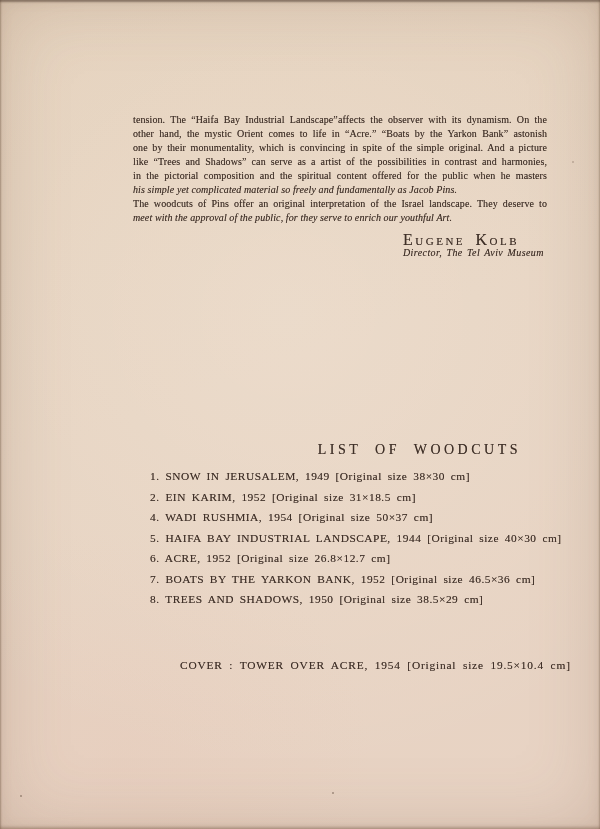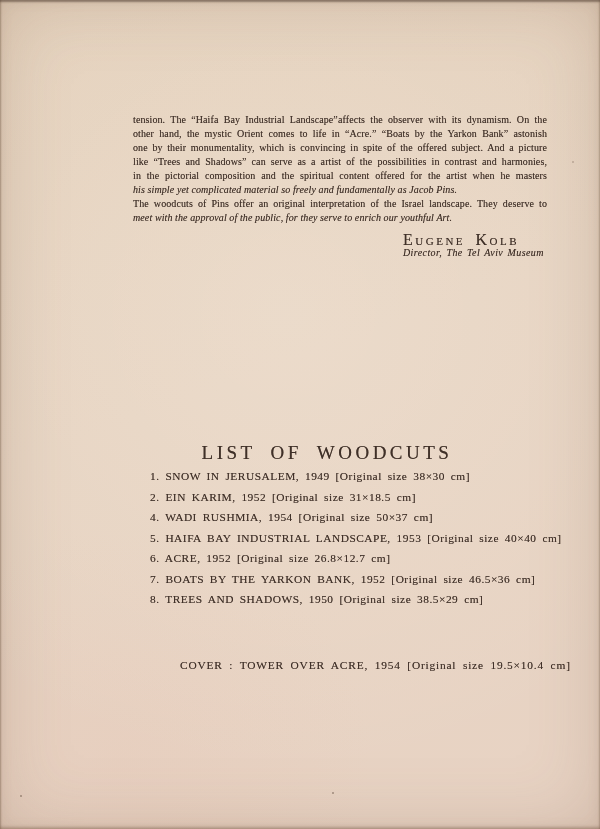--- a/index.html
+++ b/index.html
@@ -68,22 +68,22 @@
     word-spacing: 1.5px;
   }
   .heading {
     position: absolute;
     left: 133px;
     top: 442px;
     width: 414px;
     margin: 0;
     padding-right: 26px;
     box-sizing: border-box;
-    text-align: center;
-    font-size: 19px;
+    text-align: right;
+    font-size: 14px;
     font-weight: 400;
     letter-spacing: 3.5px;
     word-spacing: 7px;
     text-shadow: 0 0 0.5px rgba(63,48,40,.6);
   }
   .wlist {
     position: absolute;
     left: 150px;
     top: 471px;
   }
@@ -119,40 +119,40 @@
   .speck.s3 { left: 572px; top: 161px; opacity: .6; }
 </style>
 </head>
 <body>
 
 <div class="page">
 
   <div class="intro" id="intro">
       <div class="tline">tension. The “Haifa Bay Industrial Landscape”affects the observer with its dynamism. On the</div>
       <div class="tline">other hand, the mystic Orient comes to life in “Acre.” “Boats by the Yarkon Bank” astonish</div>
-      <div class="tline">one by their monumentality, which is convincing in spite of the offered subject. And a picture</div>
+      <div class="tline">one by their monumentality, which is convincing in spite of the simple original. And a picture</div>
       <div class="tline">like “Trees and Shadows” can serve as a artist of the possibilities in contrast and harmonies,</div>
-      <div class="tline">in the pictorial composition and the spiritual content offered for the artist when he masters</div>
+      <div class="tline">in the pictorial composition and the spiritual content offered for the public when he masters</div>
       <div class="tline para-end">his simple yet complicated material so freely and fundamentally as Jacob Pins.</div>
       <div class="tline">The woodcuts of Pins offer an original interpretation of the Israel landscape. They deserve to</div>
       <div class="tline para-end">meet with the approval of the public, for they serve to enrich our youthful Art.</div>
     </div>
 
   <div class="signature">
     <div class="sig-name">Eugene Kolb</div>
     <div class="sig-title">Director, The Tel Aviv Museum</div>
   </div>
 
   <h1 class="heading">LIST OF WOODCUTS</h1>
 
   <div class="wlist" id="wlist">
       <div class="witem">1. SNOW IN JERUSALEM, 1949 [Original size 38×30 cm]</div>
       <div class="witem">2. EIN KARIM, 1952 [Original size 31×18.5 cm]</div>
       <div class="witem">4. WADI RUSHMIA, 1954 [Original size 50×37 cm]</div>
-      <div class="witem">5. HAIFA BAY INDUSTRIAL LANDSCAPE, 1953 [Original size 40×40 cm]</div>
+      <div class="witem">5. HAIFA BAY INDUSTRIAL LANDSCAPE, 1944 [Original size 40×30 cm]</div>
       <div class="witem">6. ACRE, 1952 [Original size 26.8×12.7 cm]</div>
       <div class="witem">7. BOATS BY THE YARKON BANK, 1952 [Original size 46.5×36 cm]</div>
       <div class="witem">8. TREES AND SHADOWS, 1950 [Original size 38.5×29 cm]</div>
     </div>
 
   <div class="cover-line">COVER : TOWER OVER ACRE, 1954 [Original size 19.5×10.4 cm]</div>
 
   <div class="speck s1"></div>
   <div class="speck s2"></div>
   <div class="speck s3"></div>

